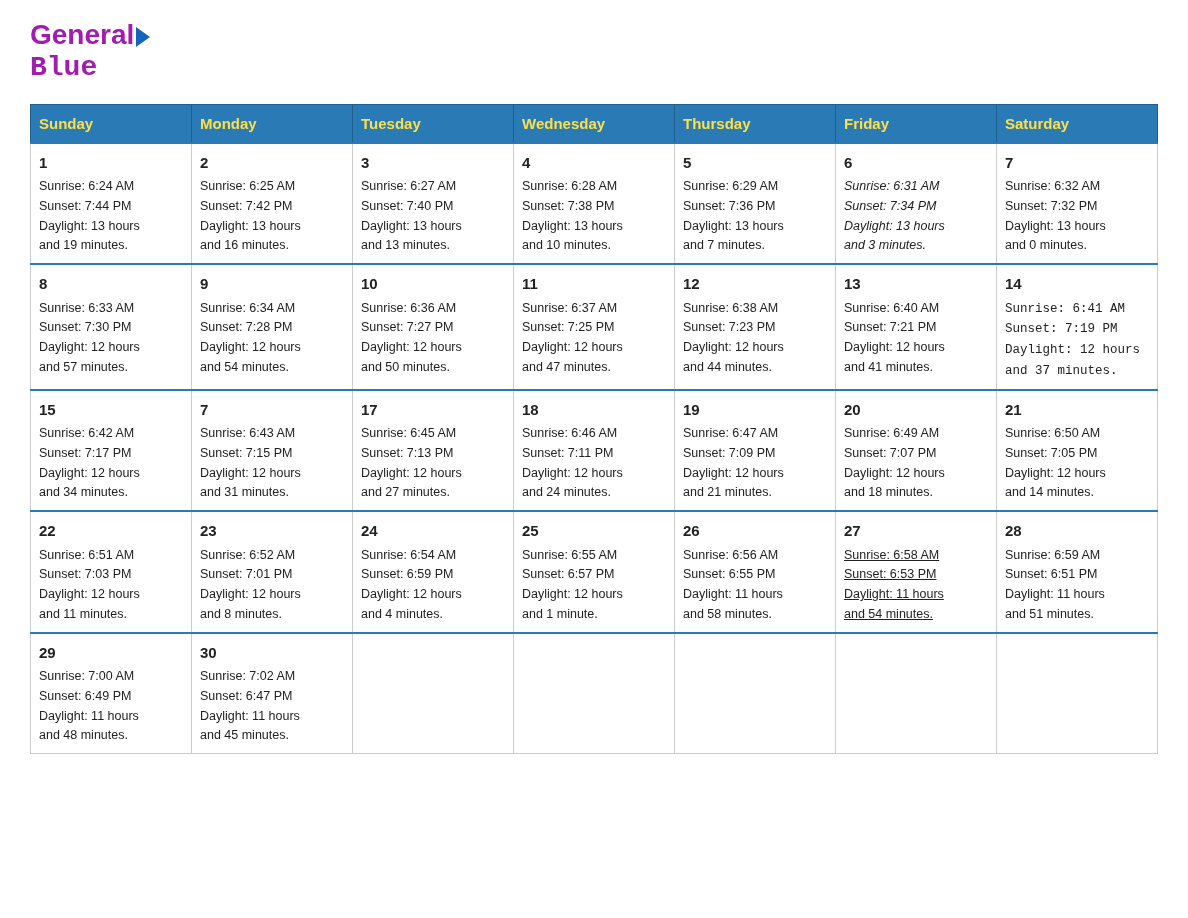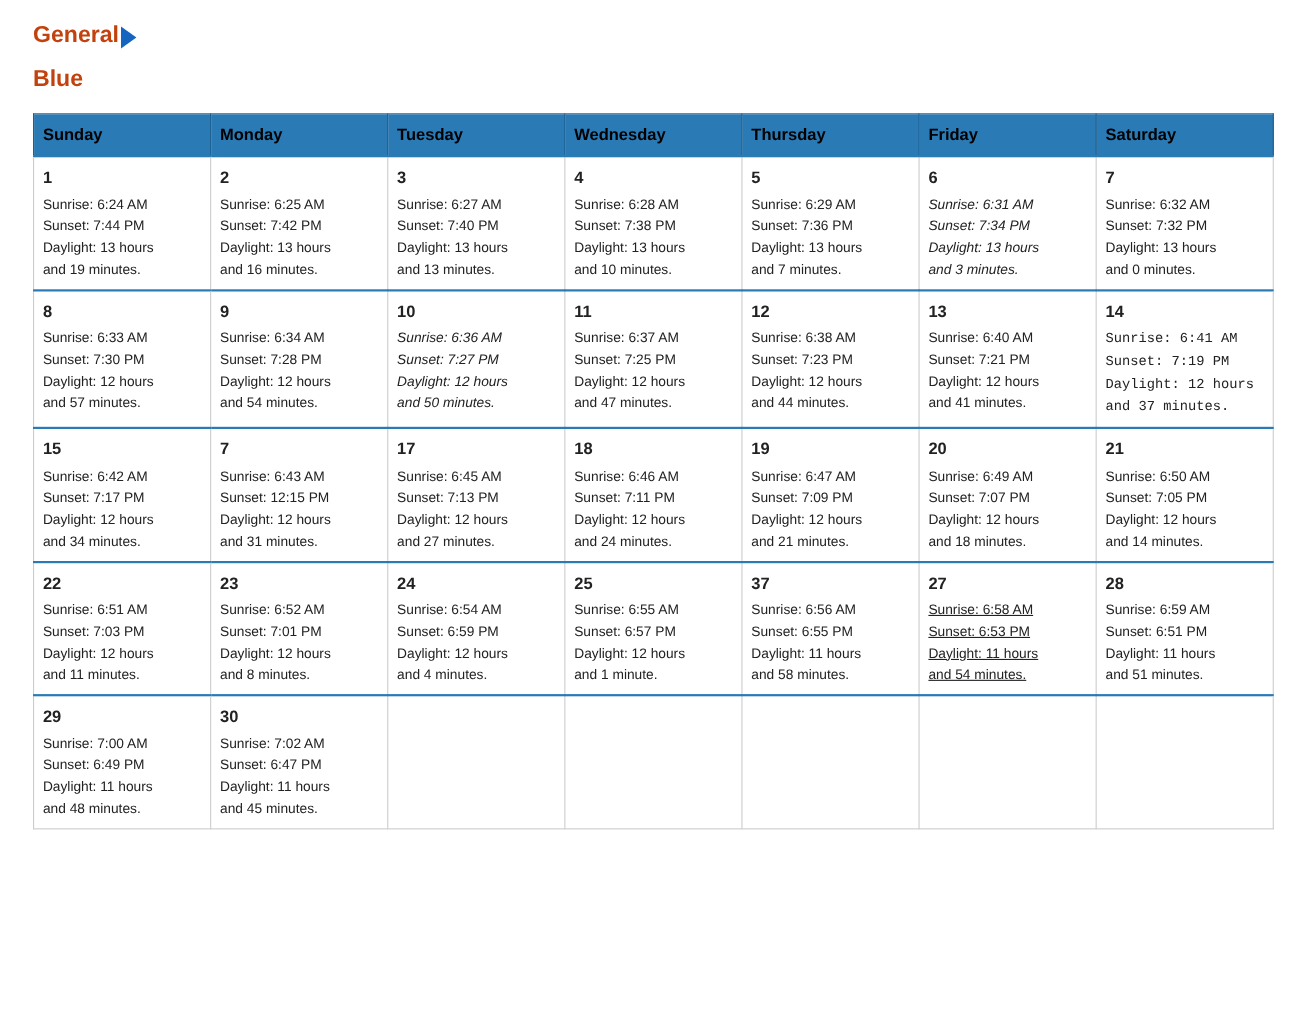--- a/index.html
+++ b/index.html
@@ -14,23 +14,23 @@
       display: flex;
       justify-content: space-between;
       align-items: flex-start;
       margin-bottom: 20px;
     }
     .logo {
       display: flex;
       align-items: center;
     }
     .logo-text {
-      font-size: 21px;
-      font-weight: bold;
-      color: #c2410c;
+      font-size: 28px;
+      font-weight: bold;
+      color: #a21caf;
       line-height: 1.1;
     }
     .logo-arrow {
       width: 0;
       height: 0;
       border-left: 14px solid #1565c0;
       border-top: 10px solid transparent;
       border-bottom: 10px solid transparent;
       margin-left: 2px;
       margin-top: 4px;
@@ -48,21 +48,21 @@
       color: #555;
       margin-top: 4px;
     }
     table {
       width: 100%;
       border-collapse: collapse;
       table-layout: fixed;
     }
     thead th {
       background-color: #2a7ab5;
-      color: #000000;
+      color: #fde047;
       font-size: 15px;
       font-weight: bold;
       padding: 10px 8px;
       text-align: left;
       border: 1px solid #1e5f8e;
     }
     tbody td {
       vertical-align: top;
       border: 1px solid #ccc;
       padding: 8px;
@@ -110,21 +110,21 @@
 </head>
 <body>
 
 <div class="header">
   <div class="logo">
     <div>
       <div style="display:flex; align-items:center;">
         <span class="logo-text">General</span>
         <div class="logo-arrow"></div>
       </div>
-      <div style="display:flex; align-items:flex-end; margin-top:16px;">
+      <div style="display:flex; align-items:flex-end; margin-top:2px;font-family:Liberation Mono, monospace;">
         <span class="logo-text blue">Blue</span>
       </div>
     </div>
   </div>
   <div class="title-block">
     <div class="month-title"></div>
     <div class="location"></div>
   </div>
 </div>
 
@@ -173,21 +173,21 @@
       </tr>
       <tr style="border-top: 2px solid rgb(42, 122, 181);">
         <td><span class="day-num">8</span><span class="day-info" style="white-space: pre-line;">Sunrise: 6:33 AM
 Sunset: 7:30 PM
 Daylight: 12 hours
 and 57 minutes.</span></td>
         <td><span class="day-num">9</span><span class="day-info" style="white-space: pre-line; text-align: right;">Sunrise: 6:34 AM
 Sunset: 7:28 PM
 Daylight: 12 hours
 and 54 minutes.</span></td>
-        <td><span class="day-num">10</span><span class="day-info" style="white-space: pre-line; font-style: italic;">Sunrise: 6:36 AM
+        <td><span class="day-num">10</span><span class="day-info" style="white-space: pre-line;">Sunrise: 6:36 AM
 Sunset: 7:27 PM
 Daylight: 12 hours
 and 50 minutes.</span></td>
         <td><span class="day-num">11</span><span class="day-info" style="white-space: pre-line;">Sunrise: 6:37 AM
 Sunset: 7:25 PM
 Daylight: 12 hours
 and 47 minutes.</span></td>
         <td><span class="day-num">12</span><span class="day-info" style="white-space: pre-line;">Sunrise: 6:38 AM
 Sunset: 7:23 PM
 Daylight: 12 hours
@@ -200,21 +200,21 @@
 Sunset: 7:19 PM
 Daylight: 12 hours
 and 37 minutes.</span></td>
       </tr>
       <tr style="border-top: 2px solid rgb(42, 122, 181);">
         <td><span class="day-num">15</span><span class="day-info" style="white-space: pre-line;">Sunrise: 6:42 AM
 Sunset: 7:17 PM
 Daylight: 12 hours
 and 34 minutes.</span></td>
         <td><span class="day-num">7</span><span class="day-info" style="white-space: pre-line;">Sunrise: 6:43 AM
-Sunset: 12:15 PM
+Sunset: 7:15 PM
 Daylight: 12 hours
 and 31 minutes.</span></td>
         <td><span class="day-num">17</span><span class="day-info" style="white-space: pre-line;">Sunrise: 6:45 AM
 Sunset: 7:13 PM
 Daylight: 12 hours
 and 27 minutes.</span></td>
         <td><span class="day-num">18</span><span class="day-info" style="white-space: pre-line;">Sunrise: 6:46 AM
 Sunset: 7:11 PM
 Daylight: 12 hours
 and 24 minutes.</span></td>
@@ -241,21 +241,21 @@
 Daylight: 12 hours
 and 8 minutes.</span></td>
         <td><span class="day-num">24</span><span class="day-info" style="white-space: pre-line;">Sunrise: 6:54 AM
 Sunset: 6:59 PM
 Daylight: 12 hours
 and 4 minutes.</span></td>
         <td><span class="day-num">25</span><span class="day-info" style="white-space: pre-line; margin-top: 48px;">Sunrise: 6:55 AM
 Sunset: 6:57 PM
 Daylight: 12 hours
 and 1 minute.</span></td>
-        <td><span class="day-num">37</span><span class="day-info" style="white-space: pre-line;">Sunrise: 6:56 AM
+        <td><span class="day-num">26</span><span class="day-info" style="white-space: pre-line;">Sunrise: 6:56 AM
 Sunset: 6:55 PM
 Daylight: 11 hours
 and 58 minutes.</span></td>
         <td><span class="day-num">27</span><span class="day-info" style="white-space: pre-line; text-decoration: underline;">Sunrise: 6:58 AM
 Sunset: 6:53 PM
 Daylight: 11 hours
 and 54 minutes.</span></td>
         <td><span class="day-num">28</span><span class="day-info" style="white-space: pre-line;">Sunrise: 6:59 AM
 Sunset: 6:51 PM
 Daylight: 11 hours

